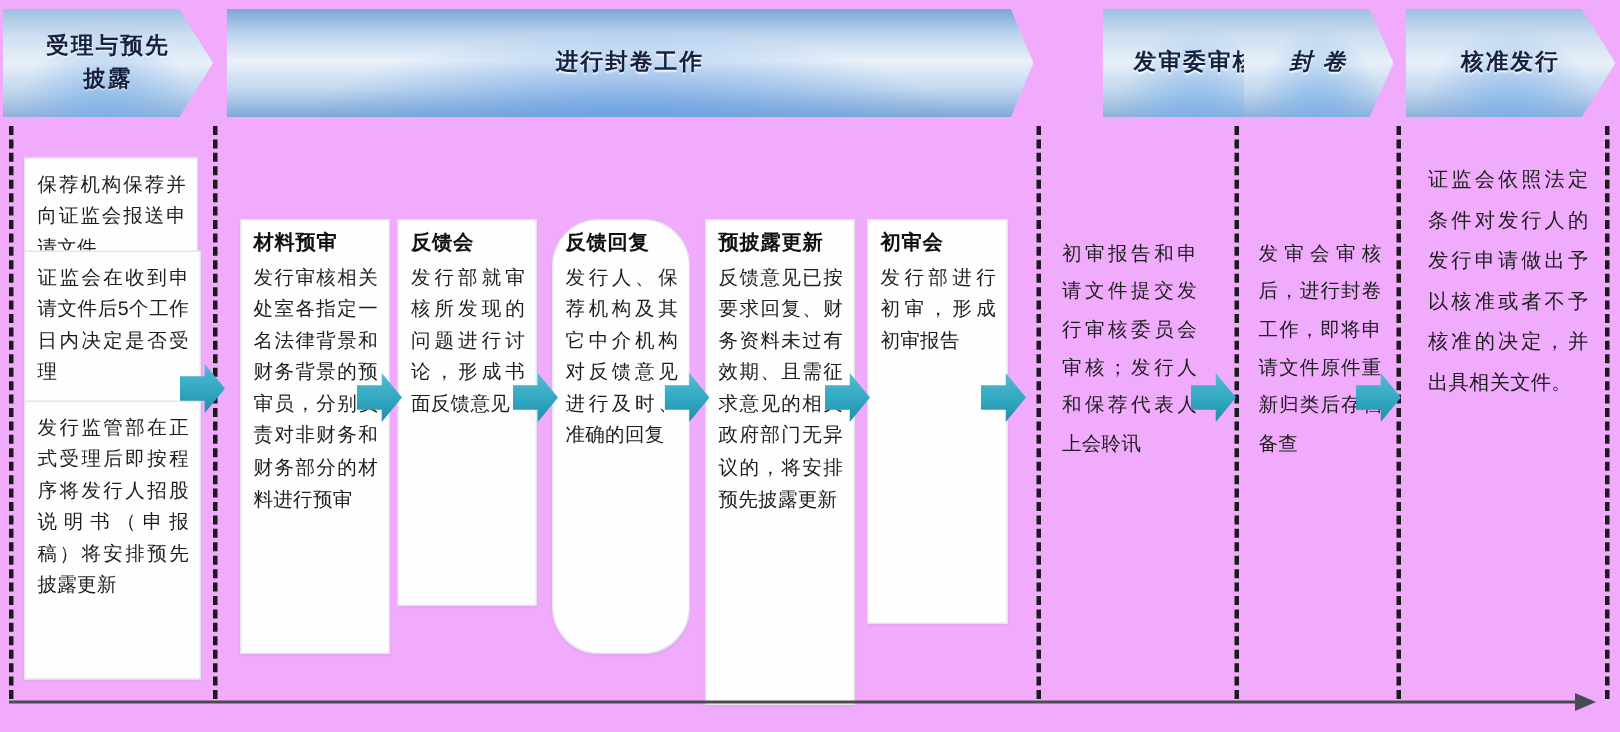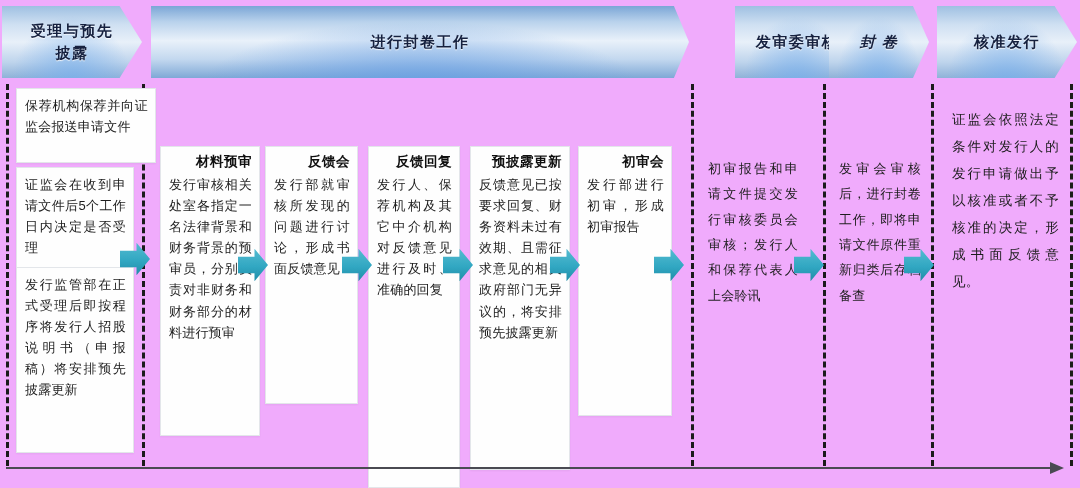--- a/index.html
+++ b/index.html
@@ -76,21 +76,21 @@
     box-shadow: 0 1px 2px rgba(0,0,0,0.05);
     box-sizing: border-box;
     padding: 6px 7px 6px 8px;
   }
   .card.plain { border: none; box-shadow: none; background: transparent; }
 
   .card-title {
     font-weight: bold;
     font-size: 13.5px;
     color: #101010;
-    text-align: right;
+    text-align: left;
     letter-spacing: 0.5px;
     margin-bottom: 3px;
     line-height: 1.35;
   }
   .card-body {
     font-size: 13px;
     color: #1d1d1d;
     line-height: 1.62;
     letter-spacing: 0.2px;
     text-align: justify;
@@ -159,21 +159,21 @@
     <span class="btxt">核准发行</span>
   </div>
 
   <div class="divider" style="left:6px;"></div>
   <div class="divider" style="left:142px;"></div>
   <div class="divider" style="left:691px;"></div>
   <div class="divider" style="left:823px;"></div>
   <div class="divider" style="left:931px;"></div>
   <div class="divider" style="left:1070px;"></div>
 
-  <div class="card" style="left:16px; top:88px; width:140px; height:75px;">
+  <div class="card" style="left:16px; top:105px; width:116px; height:75px;">
     <div class="card-body">保荐机构保荐并向证监会报送申请文件</div>
   </div>
 
   <div class="card" style="left:16px; top:167px; width:118px; height:112px;">
     <div class="card-body">证监会在收到申请文件后5个工作日内决定是否受理</div>
   </div>
 
   <div class="card" style="left:16px; top:267px; width:118px; height:186px;">
     <div class="card-body">发行监管部在正式受理后即按程序将发行人招股说明书（申报稿）将安排预先披露更新</div>
   </div>
@@ -181,21 +181,21 @@
   <div class="card" style="left:160px; top:146px; width:100px; height:290px;">
     <div class="card-title">材料预审</div>
     <div class="card-body">发行审核相关处室各指定一名法律背景和财务背景的预审员，分别负责对非财务和财务部分的材料进行预审</div>
   </div>
 
   <div class="card" style="left:265px; top:146px; width:93px; height:258px;">
     <div class="card-title">反馈会</div>
     <div class="card-body">发行部就审核所发现的问题进行讨论，形成书面反馈意见</div>
   </div>
 
-  <div class="card" style="left:368px; top:146px; width:92px; height:342px;">
+  <div class="card" style="left:368px; top:146px; width:92px; height:290px;border-radius:31px;">
     <div class="card-title">反馈回复</div>
     <div class="card-body">发行人、保荐机构及其它中介机构对反馈意见进行及时、准确的回复</div>
   </div>
 
   <div class="card" style="left:470px; top:146px; width:100px; height:324px;">
     <div class="card-title">预披露更新</div>
     <div class="card-body">反馈意见已按要求回复、财务资料未过有效期、且需征求意见的相关政府部门无异议的，将安排预先披露更新</div>
   </div>
 
   <div class="card" style="left:578px; top:146px; width:94px; height:270px;">
@@ -205,21 +205,21 @@
 
   <div class="card plain" style="left:700px; top:150px; width:105px; height:260px;">
     <div class="card-body loose">初审报告和申请文件提交发行审核委员会审核；发行人和保荐代表人上会聆讯</div>
   </div>
 
   <div class="card plain" style="left:831px; top:150px; width:97px; height:220px;">
     <div class="card-body loose">发审会审核后，进行封卷工作，即将申请文件原件重新归类后存档备查</div>
   </div>
 
   <div class="card plain" style="left:944px; top:100px; width:122px; height:220px;">
-    <div class="card-body wide">证监会依照法定条件对发行人的发行申请做出予以核准或者不予核准的决定，形成书面反馈意见。</div>
+    <div class="card-body wide">证监会依照法定条件对发行人的发行申请做出予以核准或者不予核准的决定，并出具相关文件。</div>
   </div>
 
   <div class="arrow" style="left:120px; top:242px;"></div>
   <div class="arrow" style="left:238px; top:248px;"></div>
   <div class="arrow" style="left:342px; top:248px;"></div>
   <div class="arrow" style="left:443px; top:248px;"></div>
   <div class="arrow" style="left:550px; top:248px;"></div>
   <div class="arrow" style="left:654px; top:248px;"></div>
   <div class="arrow" style="left:794px; top:248px;"></div>
   <div class="arrow" style="left:904px; top:248px;"></div>

